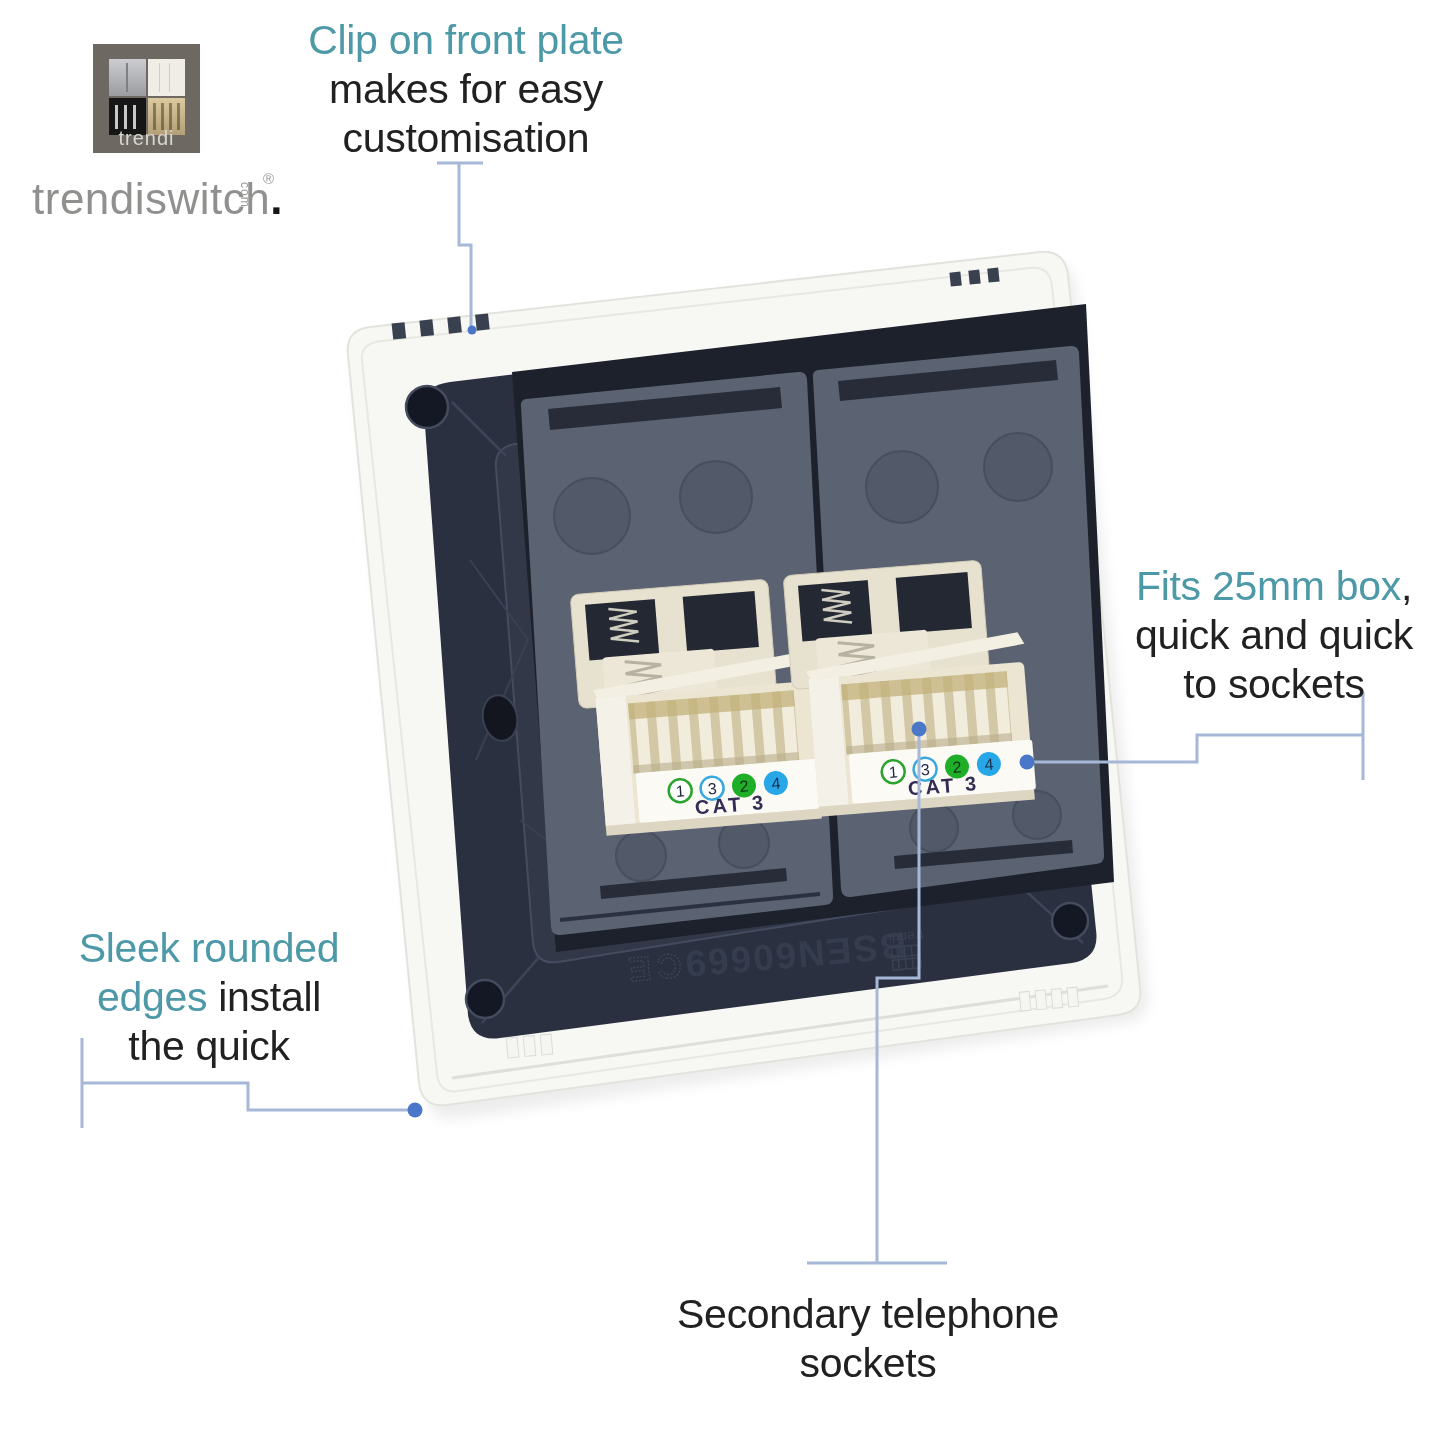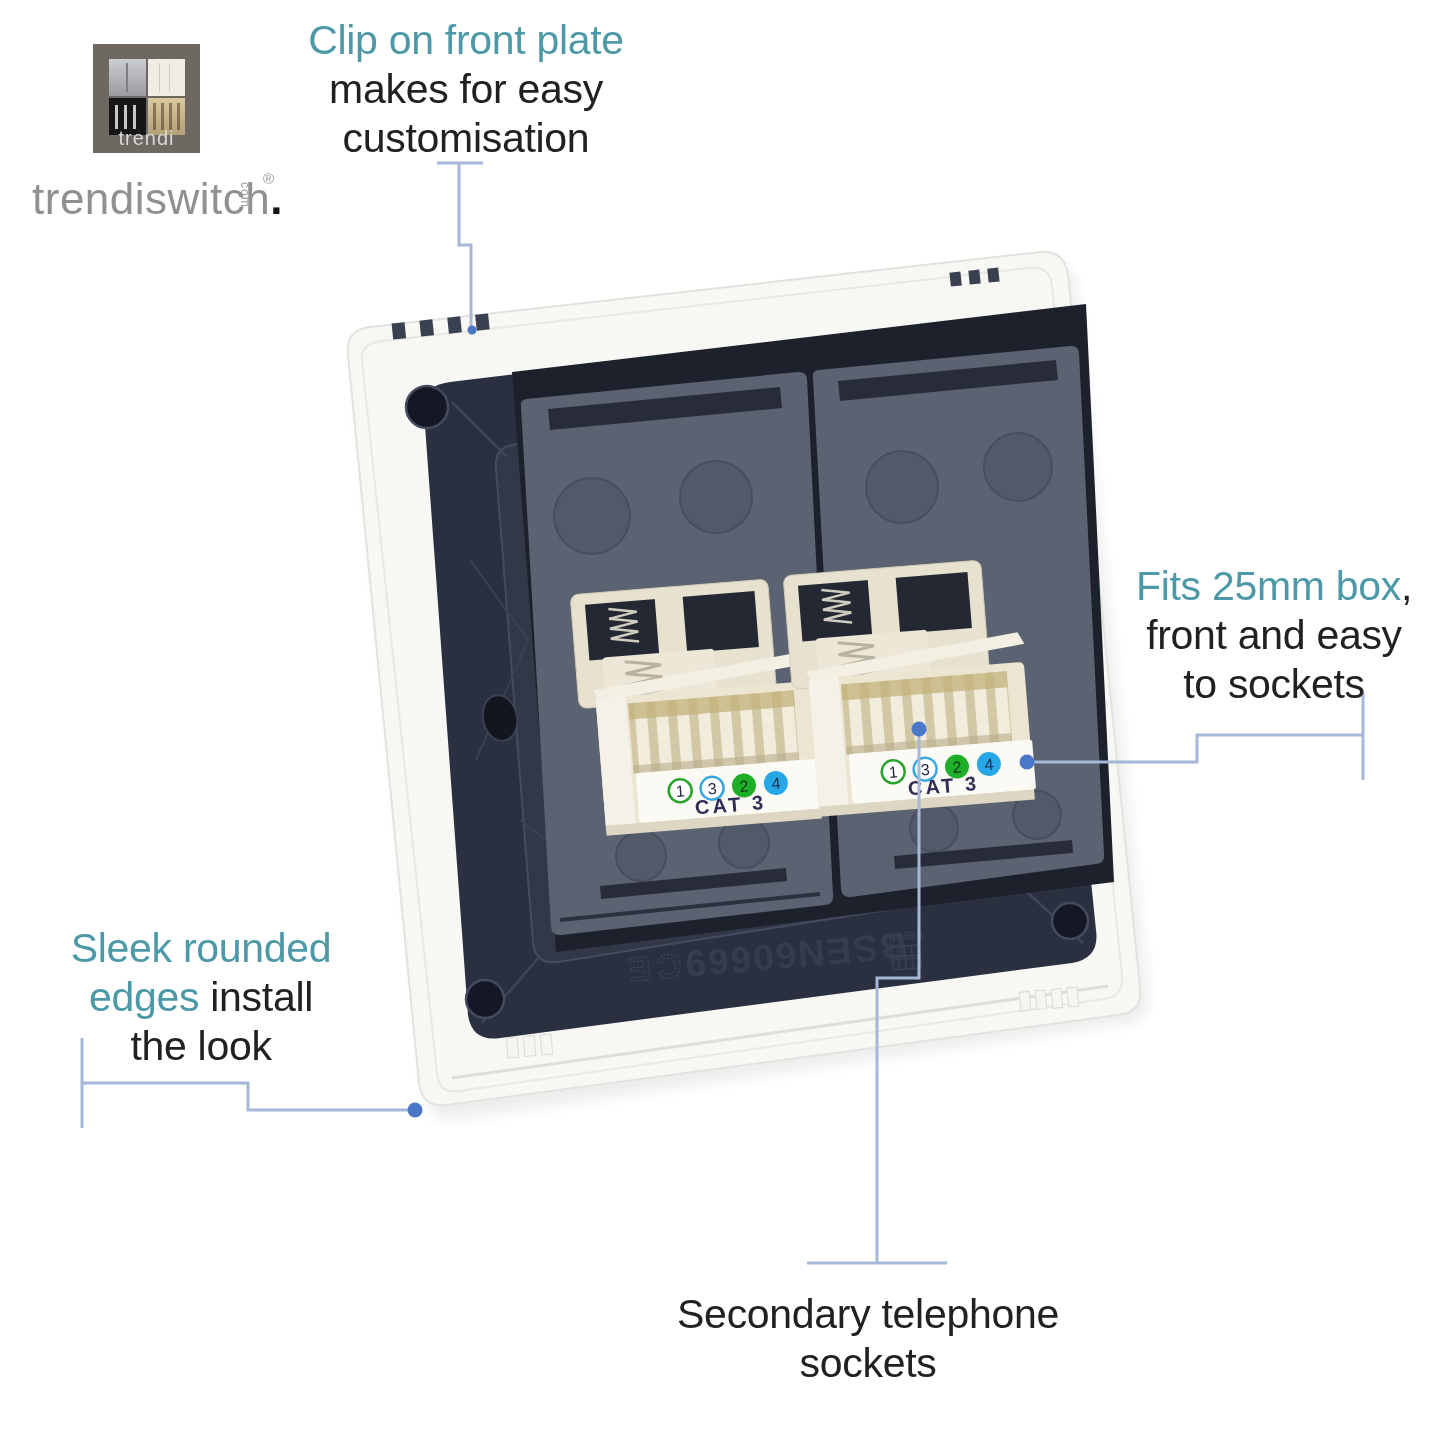--- a/index.html
+++ b/index.html
@@ -6,21 +6,21 @@
   #canvas{
     position:relative;width:1445px;height:1445px;background:#ffffff;
     overflow:hidden;font-family:"Liberation Sans", sans-serif;
   }
   svg.scene{position:absolute;left:0;top:0;}
   
   .ann{position:absolute;text-align:center;font-size:41px;line-height:49px;color:#212121;letter-spacing:-0.3px;}
   .teal{color:#4d99a7;}
   .ann-top{left:213px;top:16px;width:506px;}
   .ann-right{left:1104px;top:562px;width:340px;}
-  .ann-left{left:0;top:924px;width:402px;}
+  .ann-left{left:8px;top:924px;width:402px;}
   .ann-bottom{left:618px;top:1290px;width:500px;}
   
   .logo-box{position:absolute;left:93px;top:44px;width:107px;height:109px;background:#6d6862;}
   .quads{position:absolute;left:16px;top:15px;width:76px;height:76px;display:grid;grid-template-columns:37px 37px;grid-template-rows:37px 37px;gap:2px;}
   .quad{width:37px;height:37px;}
   .q1{background:linear-gradient(180deg,#cccdd0 0%,#9b9c9f 100%);position:relative;}
   .q1::after{content:"";position:absolute;left:17px;top:4px;width:2px;height:29px;background:#7e7f82;}
   .q2{background:#efede6;position:relative;}
   .q2::after{content:"";position:absolute;left:11px;top:4px;width:1px;height:29px;background:#cfccc2;box-shadow:10px 0 0 #cfccc2;}
   .q3{background:#161616;position:relative;}
@@ -213,28 +213,28 @@
   <div class="wm-reg">®</div>
 
   <div class="ann ann-top">
     <span class="teal">Clip on front plate</span><br>
     <span>makes for easy</span><br>
     <span>customisation</span>
   </div>
 
   <div class="ann ann-right">
     <span class="teal">Fits 25mm box</span><span>,</span><br>
-    <span>front and easy</span><br>
+    <span>quick and quick</span><br>
     <span>to sockets</span>
   </div>
 
   <div class="ann ann-left">
     <span class="teal">Sleek rounded</span><br>
     <span class="teal">edges</span><span> install</span><br>
-    <span>the look</span>
+    <span>the quick</span>
   </div>
 
   <div class="ann ann-bottom">
     <span>Secondary telephone</span><br>
     <span>sockets</span>
   </div>
 
 </div>
 
 </body></html>

